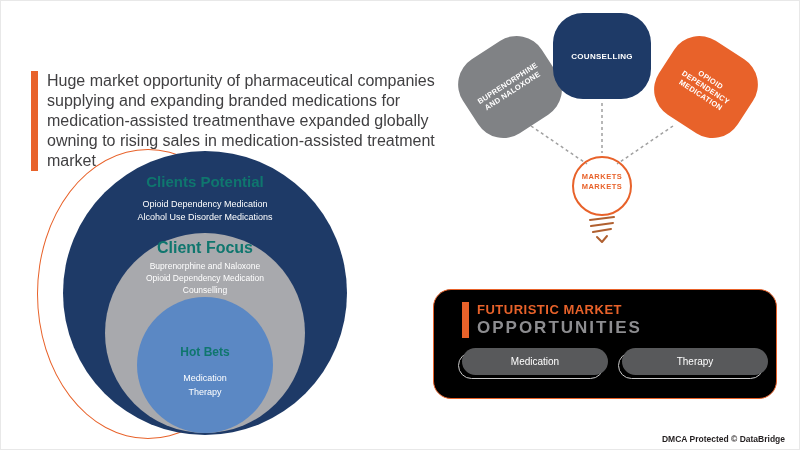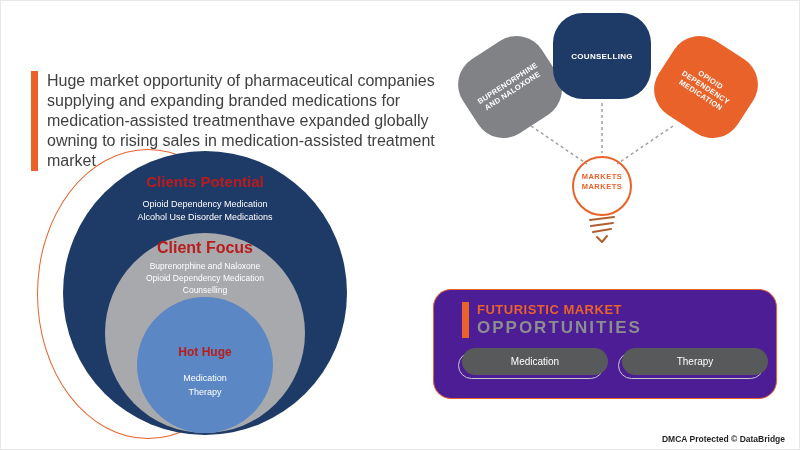--- a/index.html
+++ b/index.html
@@ -20,21 +20,21 @@
 
   
   .ellipse-outline{
     position:absolute; left:36px; top:148px; width:222px; height:290px;
     border:1.5px solid #e8622a; border-radius:50%;
   }
   .circle{ position:absolute; border-radius:50%; }
   .c-navy{ left:62px; top:150px; width:284px; height:284px; background:#1e3a67; }
   .c-gray{ left:104px; top:232px; width:200px; height:200px; background:#a8a9ad; }
   .c-blue{ left:136px; top:296px; width:136px; height:136px; background:#5b88c4; }
-  .ct{ position:absolute; text-align:center; color:#b91c1c; font-weight:bold; }
+  .ct{ position:absolute; text-align:center; color:#0f766e; font-weight:bold; }
   .ci{ position:absolute; text-align:center; color:#fff; }
   .outer-title{ left:62px; top:172px; width:284px; font-size:15px; }
   .outer-items{ left:62px; top:197px; width:284px; font-size:9px; line-height:1.45; }
   .middle-title{ left:104px; top:238px; width:200px; font-size:16px; }
   .middle-items{ left:104px; top:260px; width:200px; font-size:8.5px; line-height:1.4; }
   .inner-title{ left:136px; top:344px; width:136px; font-size:12px; }
   .inner-items{ left:136px; top:370px; width:136px; font-size:9px; line-height:1.6; }
 
   
   .fan{ position:absolute; left:440px; top:0; width:340px; height:260px; }
@@ -50,21 +50,21 @@
   .petal-right{ left:218px; top:42px; width:94px; height:88px; background:#e8622a;
     border-radius:30px; transform:rotate(33deg); font-size:7.5px; }
   .bulb-label{
     position:absolute; left:126px; top:171px; width:70px; text-align:center;
     color:#e8622a; font-weight:bold; font-size:7.5px; letter-spacing:.5px; line-height:1.35;
   }
 
   
   .opps{
     position:absolute; left:432px; top:288px; width:344px; height:110px;
-    border:1.5px solid #e8622a; border-radius:18px; background:#4c1d95;
+    border:1.5px solid #e8622a; border-radius:18px; background:#000000;
   }
   .opps-head{ position:absolute; left:28px; top:12px; display:flex; gap:8px; align-items:stretch; }
   .opps-l1{ font-size:13px; font-weight:bold; color:#e8622a; letter-spacing:.5px; }
   .opps-l2{ font-size:17px; color:#8d8d90; letter-spacing:2px; margin-top:1px;font-weight:bold; }
   .pills{ position:absolute; left:28px; top:58px; display:flex; gap:14px; }
   .pill-wrap{ position:relative; }
   .pill-outline{
     position:absolute; left:-4px; top:4px; width:100%; height:100%;
     border:1px solid #c9c9c9; border-radius:16px;
   }
@@ -100,21 +100,21 @@
       <div>Alcohol Use Disorder Medications</div>
     </div>
 
     <div class="ct middle-title">Client Focus</div>
     <div class="ci middle-items">
       <div>Buprenorphine and Naloxone</div>
       <div>Opioid Dependency Medication</div>
       <div>Counselling</div>
     </div>
 
-    <div class="ct inner-title">Hot Huge</div>
+    <div class="ct inner-title">Hot Bets</div>
     <div class="ci inner-items">
       <div>Medication</div>
       <div>Therapy</div>
     </div>
   </div>
 
   <div class="fan">
     <svg width="340" height="260" viewBox="0 0 340 260">
       <line x1="90" y1="125" x2="146" y2="163" stroke="#a0a0a0" stroke-width="1.5" stroke-dasharray="3 3"></line>
       <line x1="161" y1="102" x2="161" y2="152" stroke="#a0a0a0" stroke-width="1.5" stroke-dasharray="3 3"></line>

